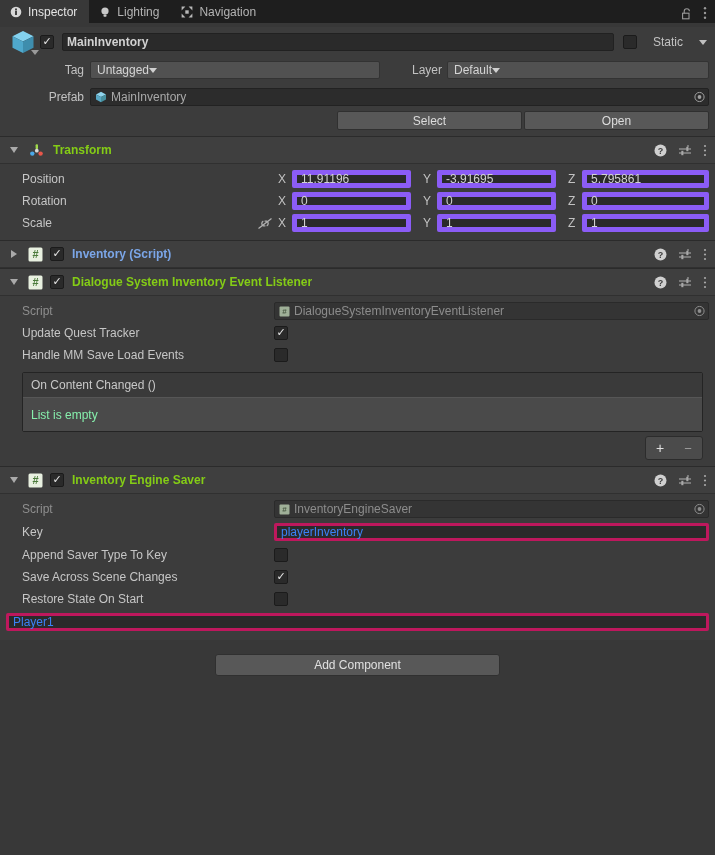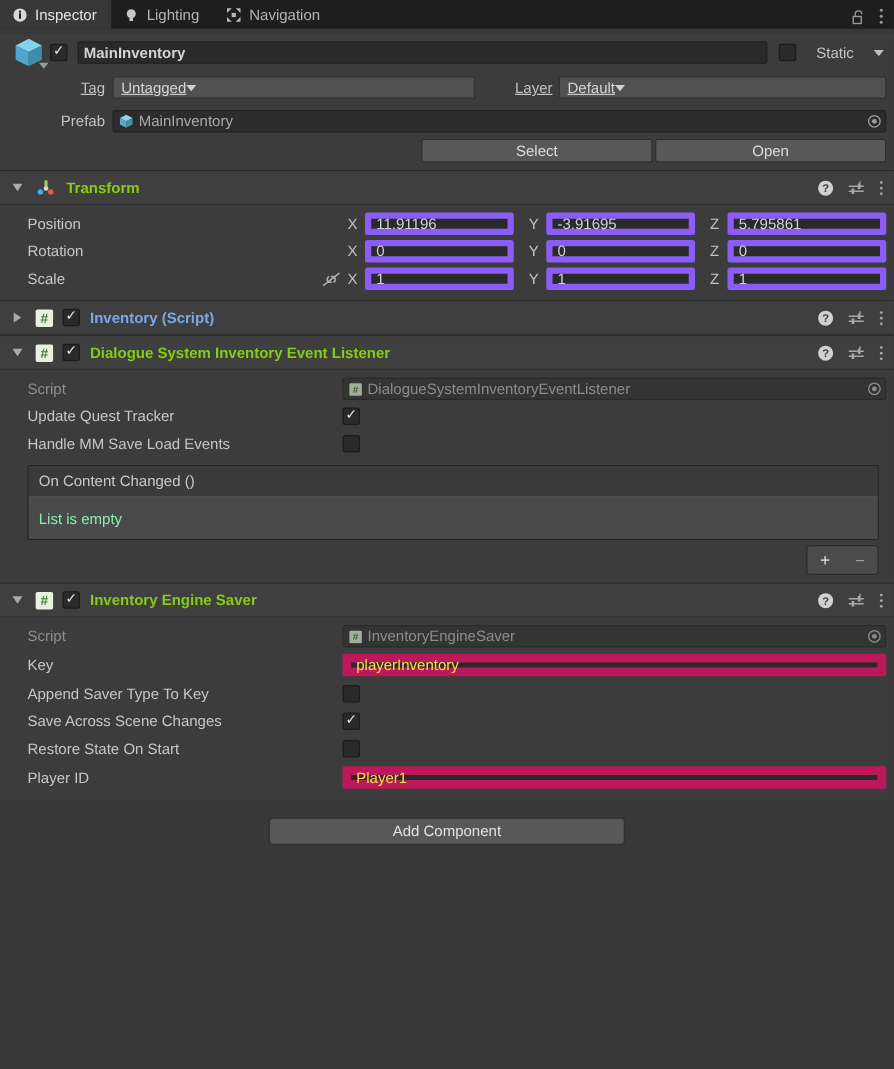--- a/index.html
+++ b/index.html
@@ -31,21 +31,21 @@
   .chk{width:14px;height:14px;border:1px solid #1b1b1b;background:#2a2a2a;border-radius:2px;
        display:inline-flex;align-items:center;justify-content:center;box-sizing:border-box;flex:none;}
   .chk.on{background:#2a2a2a;}
   .chk .mark{color:#e8e8e8;font-size:11px;line-height:1;margin-top:-1px;}
   .namefield{flex:1;height:18px;background:#2a2a2a;border:1px solid #212121;border-radius:2px;
       margin-left:8px;display:flex;align-items:center;padding:0 4px;color:#d2d2d2;font-weight:bold;font-size:12px;box-sizing:border-box;}
   .staticwrap{display:flex;align-items:center;gap:16px;margin-left:9px;padding-right:2px;}
   .static-label{color:#c2c2c2;font-size:12px;}
   .caret-dn{width:0;height:0;border-left:4px solid transparent;border-right:4px solid transparent;border-top:5px solid #c0c0c0;}
 
-  .taglayer{height:26px;display:flex;align-items:center;padding:0 6px;text-decoration:underline;}
+  .taglayer{height:26px;display:flex;align-items:center;padding:0 6px;}
   .lbl-r{color:#c2c2c2;font-size:12px;text-align:right;padding-right:6px;}
   .dropdown{height:18px;background:#515151;border:1px solid #333;border-radius:2px;display:flex;align-items:center;
      padding:0 4px 0 6px;color:#d4d4d4;font-size:12px;box-sizing:border-box;}
   .dropdown .caret-dn{border-top-color:#d0d0d0;}
 
   .prefabrow{height:28px;display:flex;align-items:center;padding:0 6px;}
   .objfield{height:18px;background:#2c2c2c;border:1px solid #222;border-radius:2px;flex:1;display:flex;align-items:center;
       padding:0 4px;gap:4px;color:#9a9a9a;font-size:12px;box-sizing:border-box;position:relative;}
   .objfield .objval{color:#a9a9a9;}
   .picker{position:absolute;right:3px;top:50%;transform:translateY(-50%);}
@@ -68,22 +68,22 @@
   .prop{height:22px;display:flex;align-items:center;}
   .prop-label{width:268px;color:#c6c6c6;font-size:12px;flex:none;padding-left:16px;box-sizing:border-box;}
   .prop-label.dim{color:#8e8e8e;}
 
   .vec{display:flex;align-items:center;gap:0;flex:1;}
   .axis{display:flex;align-items:center;flex:1;}
   .axis .ax{width:18px;color:#c2c2c2;font-size:12px;padding-left:4px;box-sizing:border-box;}
   .numfield{flex:1;height:18px;background:#2a2a2a;border:5px solid #8b5cf6;border-radius:2px;display:flex;align-items:center;
       padding:0 4px;color:#d2d2d2;font-size:12px;box-sizing:border-box;margin-right:8px;}
 
-  .txtfield{flex:1;height:18px;background:#2a2a2a;border:7px solid #be185d;border-radius:2px;display:flex;align-items:center;
-      padding:0 4px;color:#fde047;font-size:12px;box-sizing:border-box;}
+  .txtfield{flex:1;height:18px;background:#2a2a2a;border:3px solid #be185d;border-radius:2px;display:flex;align-items:center;
+      padding:0 4px;color:#3b82f6;font-size:12px;box-sizing:border-box;}
 
   .scriptfield{height:18px;background:#343434;border:1px solid #2a2a2a;border-radius:2px;flex:1;display:flex;align-items:center;
       padding:0 4px;gap:4px;color:#8c8c8c;font-size:12px;box-sizing:border-box;position:relative;}
 
   
   .evt{border:1px solid #242424;background:#4a4a4a;border-radius:2px;margin:6px 6px 0 16px;}
   .evt-hdr{height:24px;display:flex;align-items:center;padding:0 8px;background:#3a3a3a;color:#c8c8c8;font-size:12px;
       border-bottom:1px solid #565656;}
   .evt-empty{height:33px;display:flex;align-items:center;padding:0 8px;color:#86efac;font-size:12px;background:#4a4a4a;}
   .evt-tools{display:flex;justify-content:flex-end;margin:4px 6px 0 0;}
@@ -528,21 +528,20 @@
           <span class="mark">✓</span>
         </div>
       </div>
 
       <div class="prop">
         <div class="prop-label">Restore State On Start</div>
         <div class="chk"></div>
       </div>
 
       <div class="prop" style="height:24px">
-        <div class="prop-label">Player ID</div>
         <div class="txtfield">Player1</div>
       </div>
 
     </div>
   </div>
 
   <div class="addcomp-wrap">
     <div class="addcomp">Add Component</div>
   </div>
 

